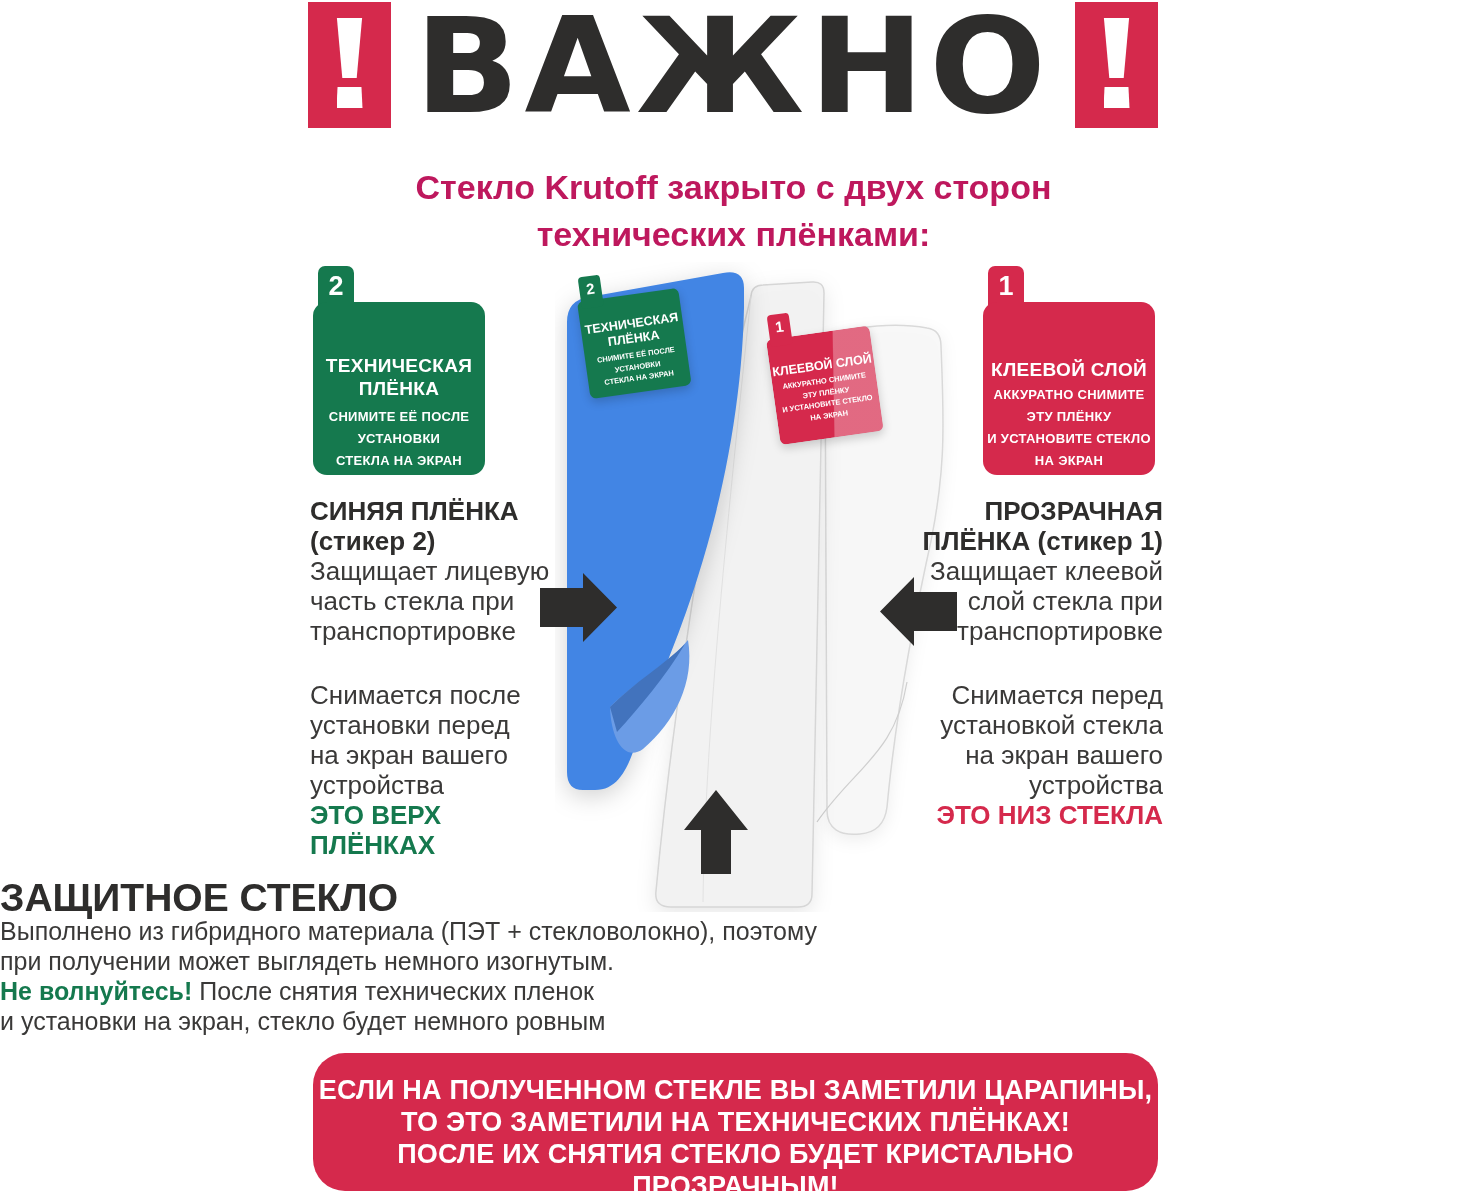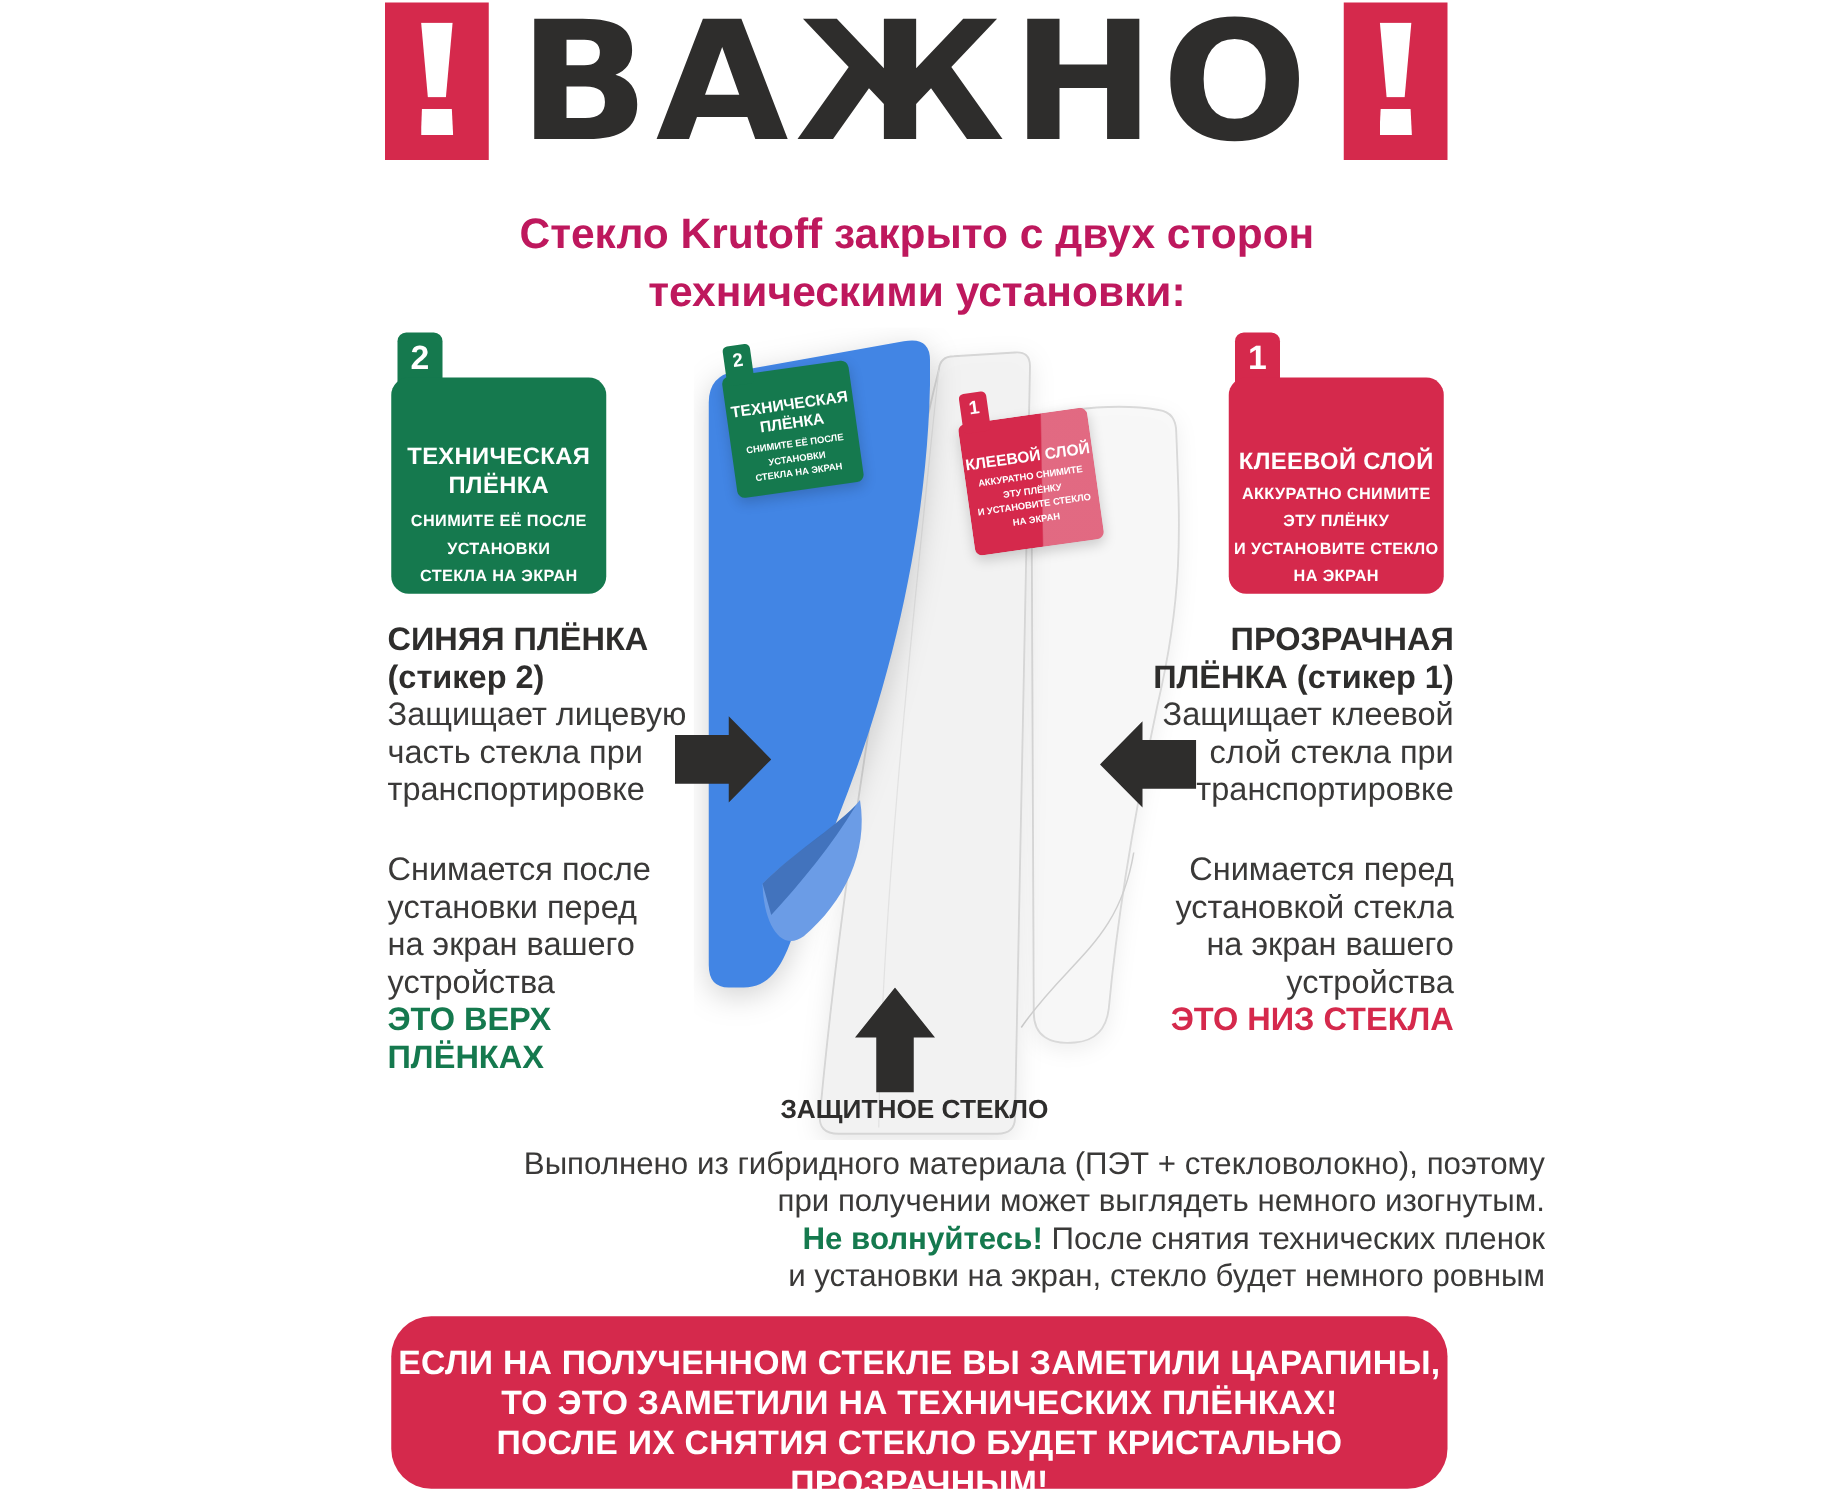--- a/index.html
+++ b/index.html
@@ -48,23 +48,23 @@
   .desc-block .bold{font-weight:bold;color:#2e2d2c;}
   .desc-block .spacer{height:34px;}
   .hl-green{font-weight:bold;color:var(--green);}
   .hl-red{font-weight:bold;color:var(--red);}
   .left-block{left:310px;width:250px;text-align:left;}
   .right-block{left:905px;width:258px;text-align:right;}
 
   .arrow-svg{position:absolute;}
 
   
-  .glass-title{position:absolute;left:0;top:876px;width:1463px;text-align:center;
-               font-weight:bold;font-size:21px;color:#2e2d2c;}
-  .glass-par{position:absolute;left:0;top:916px;width:1236px;text-align:right;
+  .glass-title{position:absolute;left:0;top:876px;width:1463px;
+               font-weight:bold;font-size:39px;color:#2e2d2c;}
+  .glass-par{position:absolute;left:0;top:916px;width:1236px;text-align:left;
              font-size:25px;line-height:30px;color:#3a3938;}
 
   
   .banner{position:absolute;left:313px;top:1053px;width:845px;height:138px;border-radius:32px;
           background:var(--red);color:#fff;text-align:center;box-sizing:border-box;
           padding-top:21px;font-weight:bold;font-size:27px;line-height:32px;letter-spacing:.2px;}
 
   :root{--red:#d5294c;--green:#15794e;--blue:#4285e4;}
 </style>
 </head>
@@ -77,21 +77,21 @@
     <div class="excl-dot"></div>
   </div>
   <div class="vazhno">ВАЖНО</div>
   <div class="excl-box" style="left:1075px;top:2px;">
     <div class="excl-bar"></div>
     <div class="excl-dot"></div>
   </div>
 
   <div class="subtitle">
     <div>Стекло Krutoff закрыто с двух сторон</div>
-    <div>техническими установки:</div>
+    <div>технических плёнками:</div>
   </div>
 
   <div class="sticker-tab green" style="left:318px;top:266px;">
     <span>2</span>
   </div>
   <div class="sticker-body green" style="left:313px;top:302px;padding-top:52px;">
     <div class="stk-title">ТЕХНИЧЕСКАЯ</div>
     <div class="stk-title">ПЛЁНКА</div>
     <div class="stk-small" style="margin-top:6px;">СНИМИТЕ ЕЁ ПОСЛЕ</div>
     <div class="stk-small">УСТАНОВКИ</div>

